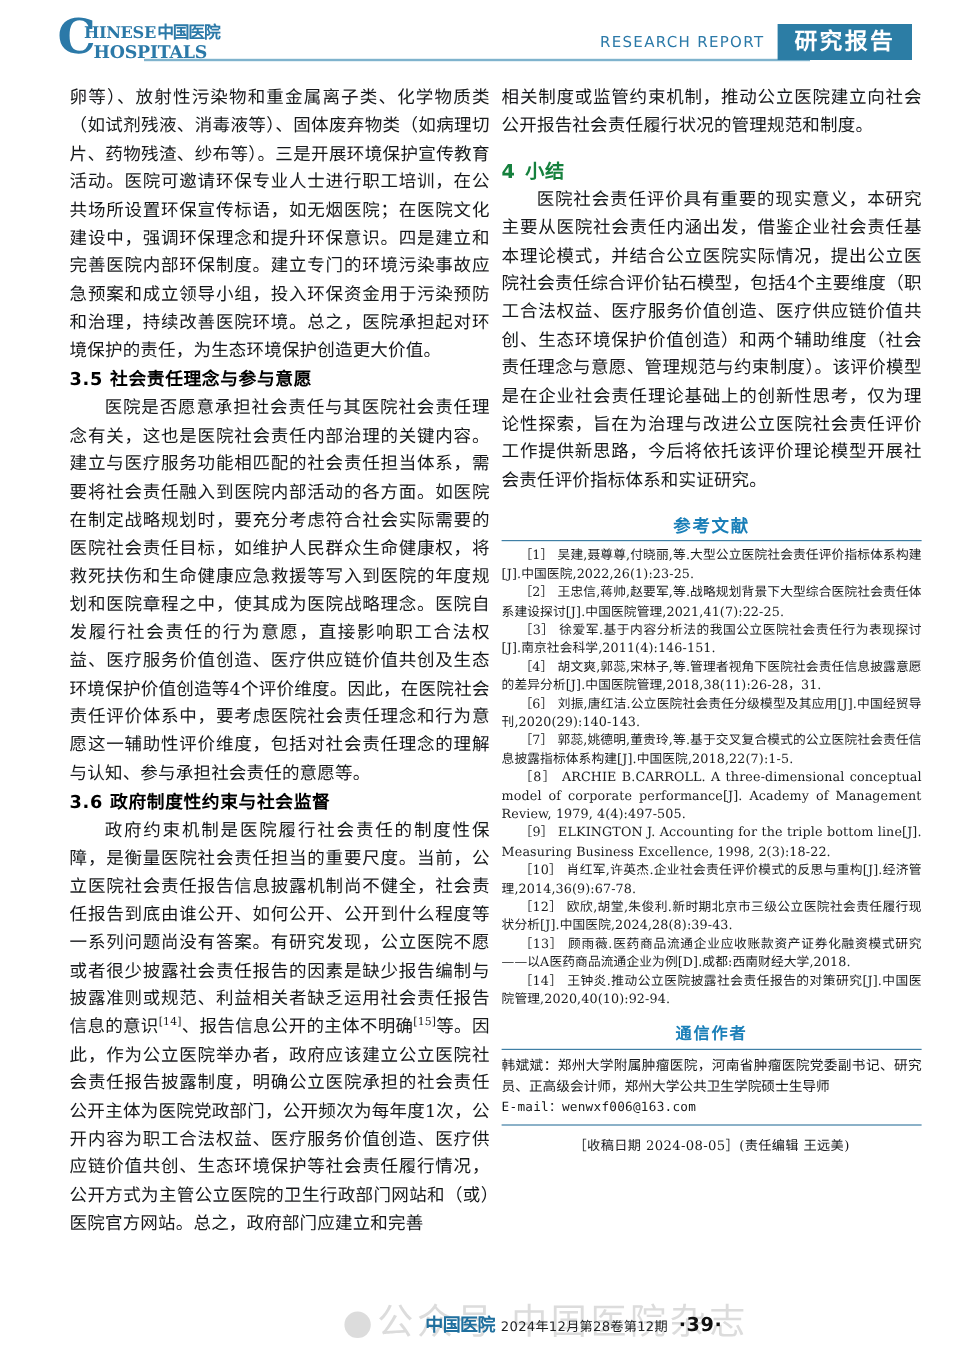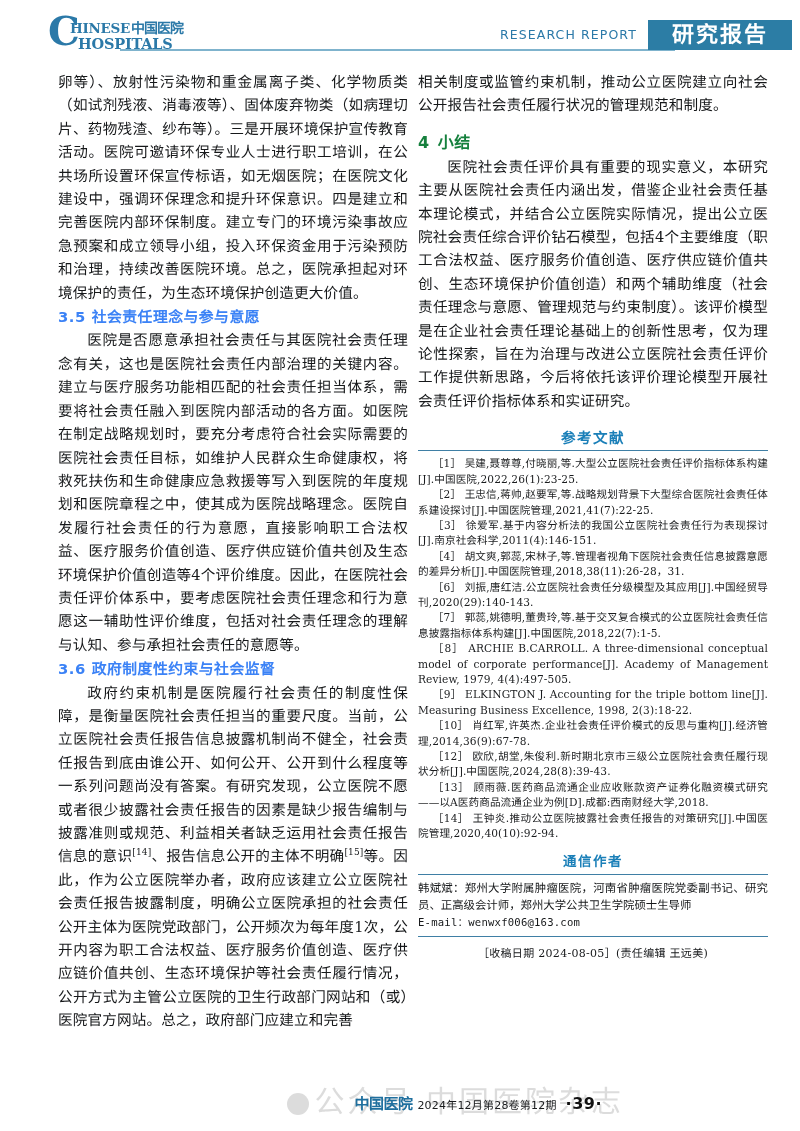--- a/index.html
+++ b/index.html
@@ -97,26 +97,26 @@
     font-family: "DejaVu Sans", "Liberation Sans", sans-serif;
     font-size: 12.5px;
     letter-spacing: 1.1px;
     color: #2b79a8;
     white-space: nowrap;
   }
   .research-report-cn {
     position: absolute;
     left: 648px;
     top: 20px;
-    width: 144px;
+    width: 112px;
     height: 30px;
     background: #2c7da5;
     color: #ffffff;
     font-family: "DejaVu Sans", "Liberation Sans", sans-serif;
-    font-size: 22px;
+    font-size: 19px;
     font-weight: 700;
     letter-spacing: 2px;
     text-align: center;
     line-height: 30px;
     white-space: nowrap;
   }
 
   
   .col {
     position: absolute;
@@ -137,21 +137,21 @@
     color: #16181a;
   }
   p.indent { text-indent: 2em; }
 
   h3.sec-head {
     margin: 1px 0 0 0;
     font-family: "DejaVu Sans", "Liberation Sans", sans-serif;
     font-size: 14.8px;
     font-weight: 700;
     line-height: 23.4px;
-    color: #3b82f6;
+    color: #000000;
     letter-spacing: 0.5px;
   }
   h3.sec-head .num { margin-right: 6px; }
 
   h2.sec-head-main {
     margin: 14px 0 0 0;
     font-family: "DejaVu Sans", "Liberation Sans", sans-serif;
     font-size: 16px;
     font-weight: 700;
     line-height: 24px;

